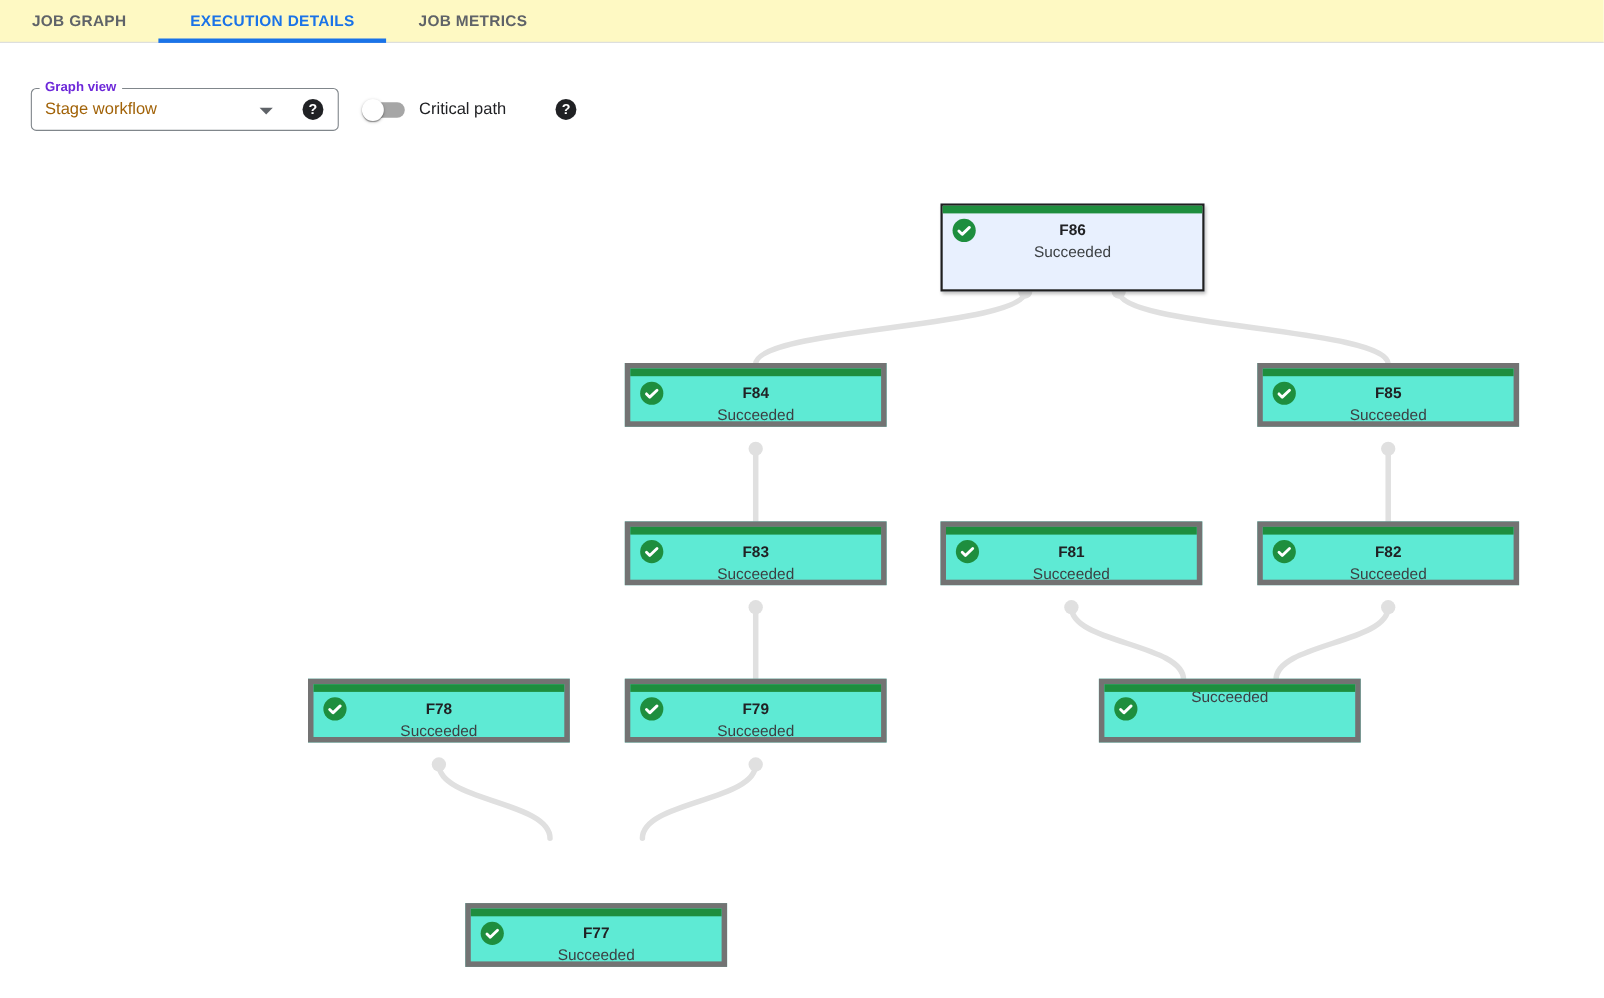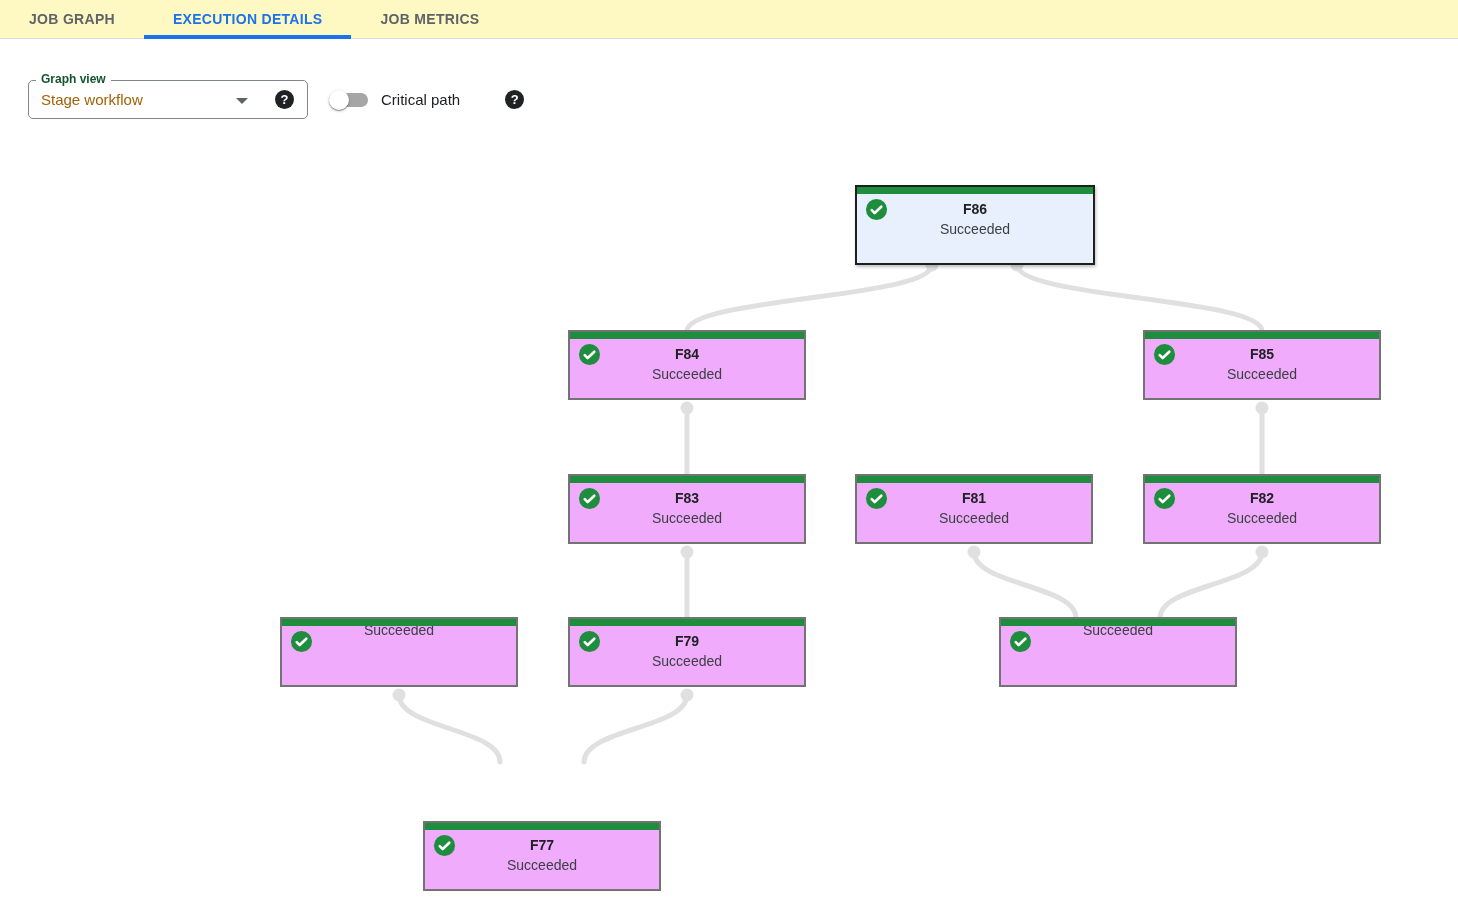--- a/index.html
+++ b/index.html
@@ -59,21 +59,21 @@
     cursor: pointer;
     background: #fff;
   }
   .select-field .field-label {
     position: absolute;
     top: -9px; left: 7px;
     background: #fff;
     padding: 0 5px;
     font-size: 12px;
     font-weight: bold;
-    color: #14532d;
+    color: #6d28d9;
     line-height: 14px;
   }
   .select-field .field-value {
     margin-left: 12px;
     font-size: 15px;
     color: #a16207;
   }
   .chevron {
     position: absolute;
     right: 59px; top: 17px;
@@ -130,23 +130,23 @@
     width: 1458px; height: 907px;
     z-index: 1;
   }
   .graph-layer svg.edges {
     position: absolute;
     left: 0; top: 0;
     pointer-events: none;
   }
   .node {
     position: absolute;
-    width: 238px; height: 70px;
-    background: #f0abfc;
-    border: 2px solid #737373;
+    width: 238px; height: 58px;
+    background: #5eead4;
+    border: 5px solid #737373;
     box-sizing: border-box;
     cursor: pointer;
   }
   .node.selected {
     width: 240px; height: 80px;
     border: 2px solid #1f1f1f;
     background: #e8f0fe;
     box-shadow: 1px 2px 3px rgba(0,0,0,.25);
   }
   .node .bar {
@@ -276,20 +276,21 @@
 </svg></span>
         <div class="title">F82</div>
         <div class="status">Succeeded</div>
       </div>
       <div class="node" style="left: 280px; top: 617px;">
         <div class="bar"></div>
         <span class="check"><svg viewBox="0 0 24 24" width="23" height="23">
   <circle cx="12" cy="12" r="11" fill="#1e8e3e"></circle>
   <path d="M7 12.6l3.1 3.1L17 9.1" stroke="#fff" stroke-width="2.7" fill="none" stroke-linecap="round" stroke-linejoin="round"></path>
 </svg></span>
+        <div class="title">F78</div>
         <div class="status">Succeeded</div>
       </div>
       <div class="node" style="left: 568px; top: 617px;">
         <div class="bar"></div>
         <span class="check"><svg viewBox="0 0 24 24" width="23" height="23">
   <circle cx="12" cy="12" r="11" fill="#1e8e3e"></circle>
   <path d="M7 12.6l3.1 3.1L17 9.1" stroke="#fff" stroke-width="2.7" fill="none" stroke-linecap="round" stroke-linejoin="round"></path>
 </svg></span>
         <div class="title">F79</div>
         <div class="status">Succeeded</div>

